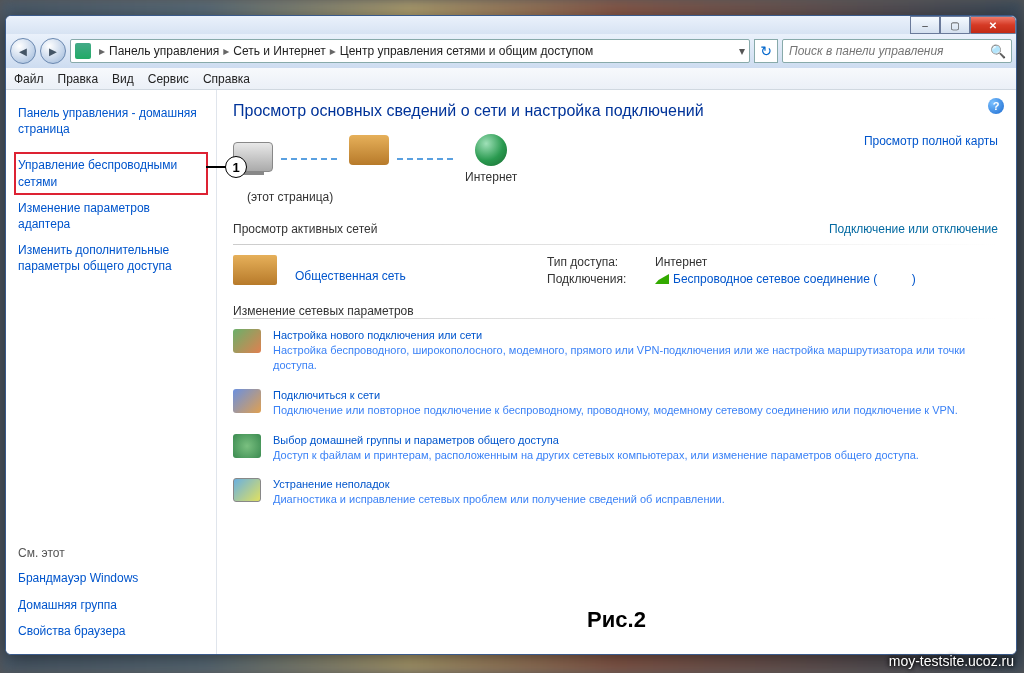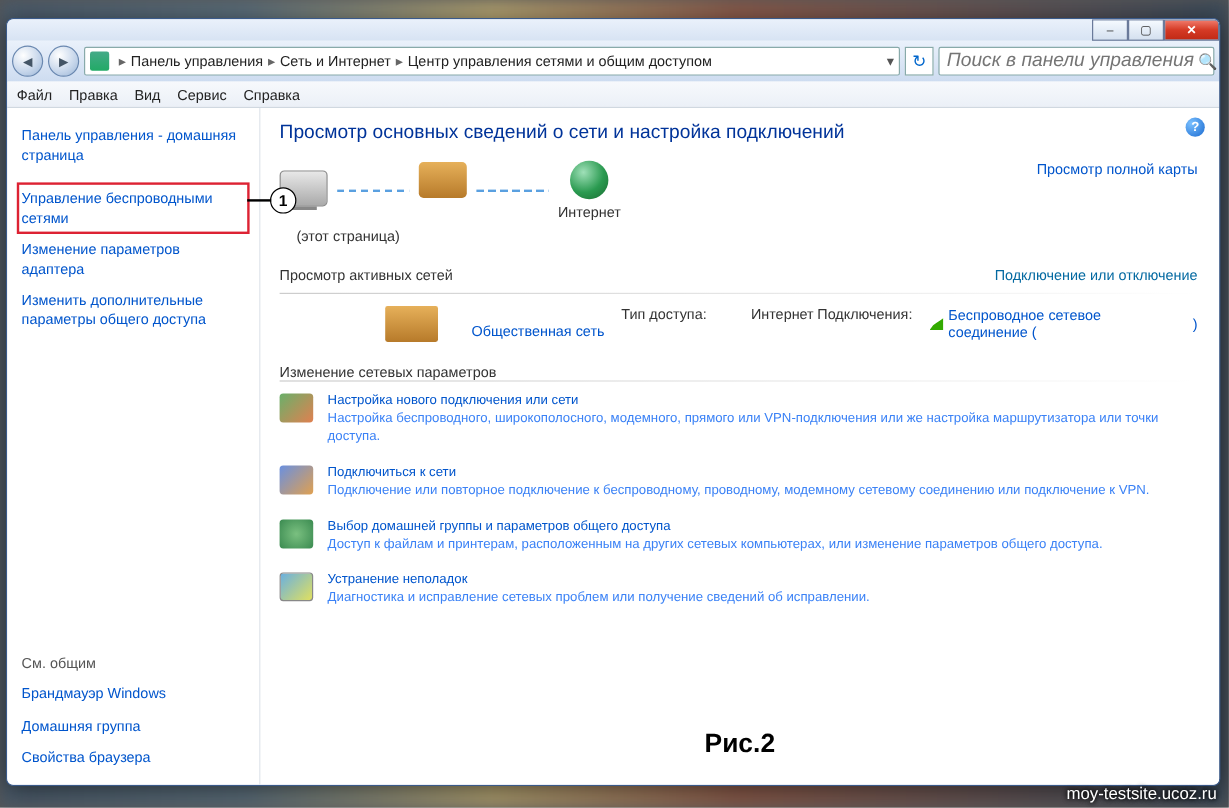--- a/index.html
+++ b/index.html
@@ -12,21 +12,21 @@
   .winbtn { width:30px; height:18px; border:1px solid #6a7a9a; background:linear-gradient(#f5faff,#d4e0ef); display:flex; align-items:center; justify-content:center; font-size:10px; color:#333; cursor:pointer; }
   .winbtn.close { width:46px; background:linear-gradient(#f07a6a,#d53a25,#c12a15); color:#fff; border-radius:0 4px 0 0; font-weight:bold; }
   
   .addrbar { height:34px; background:linear-gradient(#eaf1fb,#cddcf0); display:flex; align-items:center; padding:0 4px; gap:4px; }
   .navbtn { width:26px; height:26px; border:1px solid #6a88b0; border-radius:50%; background:radial-gradient(circle at 35% 30%,#fff,#c5d5ea 60%,#9ab5d5); display:flex; align-items:center; justify-content:center; color:#456; cursor:pointer; font-size:13px; }
   .breadcrumb { flex:1; height:24px; background:#fff; border:1px solid #8aa; border-radius:2px; display:flex; align-items:center; font-size:12px; color:#222; padding:0 4px; }
   .breadcrumb .sep { color:#666; margin:0 4px; }
   .bc-icon { width:16px; height:16px; background:linear-gradient(#4a8,#2a6); margin-right:4px; border-radius:2px; }
   .refreshbtn { width:24px; height:24px; border:1px solid #8aa; background:#fff; display:flex; align-items:center; justify-content:center; color:#06c; cursor:pointer; font-size:14px; }
   .searchbox { width:230px; height:24px; background:#fff; border:1px solid #8aa; border-radius:2px; display:flex; align-items:center; padding:0 4px; }
-  .searchbox input { flex:1; border:none; outline:none; font-size:16px; font-style:italic; color:#888; }
+  .searchbox input { flex:1; border:none; outline:none; font-size:12px; font-style:italic; color:#888; }
   .searchbox .sicon { color:#4a7ac7; font-size:13px; }
   
   .menubar { height:22px; background:linear-gradient(#f7f9fc,#ebf0f7); border-bottom:1px solid #d0d8e0; display:flex; align-items:center; font-size:12px; padding:0 8px; gap:14px; color:#222; }
   .menuitem { cursor:pointer; }
   
   .content { display:flex; height:calc(100% - 74px); }
   .sidebar { width:210px; background:#fff; padding:10px 8px; font-size:12px; display:flex; flex-direction:column; }
   .sblink { color:#0055cc; cursor:pointer; padding:5px 4px; line-height:1.35; }
   .sblink.highlight { border:2px solid #d23; padding:3px 2px; }
   .sb-bottom { margin-top:auto; }
@@ -42,24 +42,24 @@
   .nicon.bench { background:linear-gradient(#e6b05a,#b77a2a); }
   .nicon.globe { width:32px;height:32px;border-radius:50%; background:radial-gradient(circle at 35% 30%,#9fe0b8,#2a9a50 55%,#1a6a30); }
   .connector { width:60px; height:2px; background:repeating-linear-gradient(90deg,#5aa0e0 0 6px,transparent 6px 10px); }
   .maplink { position:absolute; right:0; top:0; color:#0055cc; font-size:12px; cursor:pointer; }
   .subtext { font-size:12px; color:#333; }
   .sectionrow { display:flex; justify-content:space-between; align-items:center; margin-top:18px; margin-bottom:8px;gap:48px; }
   .section-title { font-size:12px; color:#333; }
   .section-link { font-size:12px; color:#0369a1; cursor:pointer; }
   .hr { height:1px; background:linear-gradient(90deg,#ccc,transparent); margin-bottom:10px; }
   .activenet { display:flex; gap:14px; font-size:12px; }
-  .activenet .left { display:flex; gap:28px; width:300px;justify-content:flex-end; }
+  .activenet .left { display:flex; gap:18px; width:300px; }
   .activenet .bicon { width:44px; height:30px; background:linear-gradient(#e6b05a,#b77a2a); border-radius:2px; }
   .activenet .nettype { color:#0055cc; cursor:pointer; }
-  .activenet .right { display:flex; flex-direction:row; gap:3px; }
+  .activenet .right { display:flex; flex-direction:column; gap:3px; }
   .kv { display:flex; gap:8px; }
   .kv .k { width:100px; color:#333; }
   .kv .v { color:#333; }
   .kv .v.link { color:#0055cc; cursor:pointer; display:flex; align-items:center; gap:4px; }
   .sigicon { display:inline-block; width:14px; height:10px; background:linear-gradient(90deg,#3a0 0 33%,#3a0 33% 66%,#3a0 66% 100%); clip-path:polygon(0 100%,25% 60%,50% 40%,75% 20%,100% 0,100% 100%); }
   .changesection { margin-top:18px; }
   .action { display:flex; gap:12px; margin:10px 0 16px 0; font-size:11px; }
   .action .aicon { width:28px; height:24px; flex-shrink:0; border-radius:3px; }
   .aicon.a1 { background:linear-gradient(135deg,#6ab06a,#e08050); }
   .aicon.a2 { background:linear-gradient(135deg,#6a90e0,#e0a050); }
@@ -115,21 +115,21 @@
   </div>
 
   <div class="content">
     <div class="sidebar">
       <div class="sblink">Панель управления - домашняя страница</div>
       <div style="height:10px;"></div>
       <div class="sblink highlight">Управление беспроводными сетями</div>
       <div class="sblink">Изменение параметров адаптера</div>
       <div class="sblink">Изменить дополнительные параметры общего доступа</div>
       <div class="sb-bottom">
-        <div class="sb-heading">См. общим</div>
+        <div class="sb-heading">См. этот</div>
         <div class="sblink">Брандмауэр Windows</div>
         <div class="sblink">Домашняя группа</div>
         <div class="sblink">Свойства браузера</div>
       </div>
     </div>
 
     <div class="main">
       <div class="helpicon">?</div>
       <div class="heading">Просмотр основных сведений о сети и настройка подключений</div>
 

